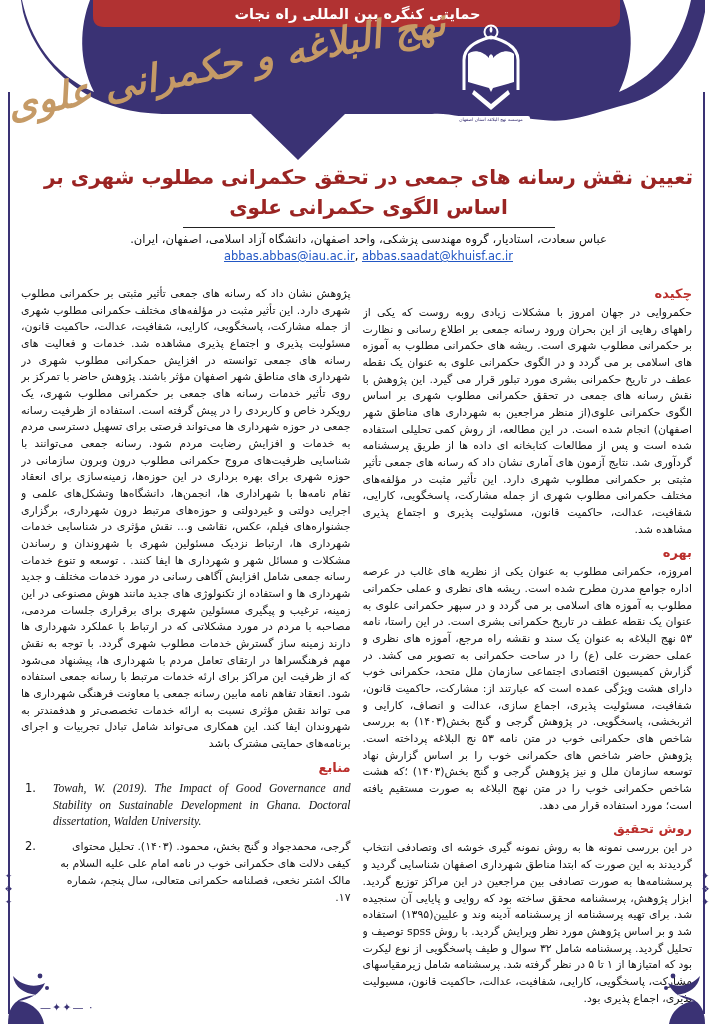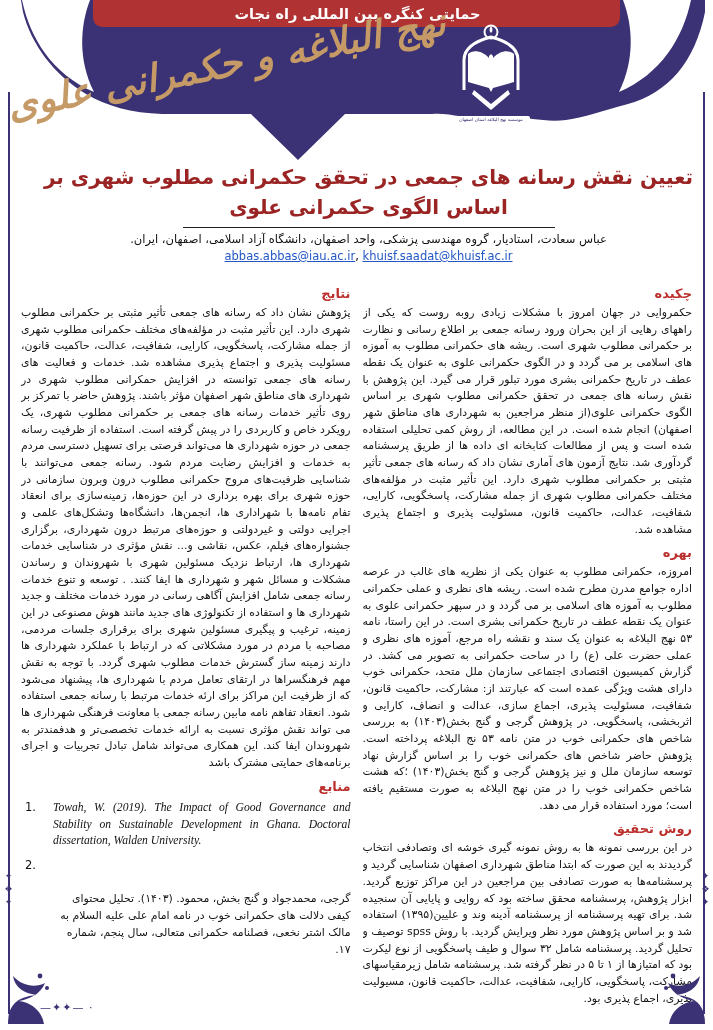--- a/index.html
+++ b/index.html
@@ -54,21 +54,21 @@
     word-spacing:-0.3px;
   }
   
   .ref-row { display:flex; direction:ltr; gap:10px; margin:6px 0 8px 0; }
   .ref-num { width:22px; flex:0 0 22px; font-size:11.5px; color:#111; text-align:left; padding-left:4px; }
   .ref-text-en {
     flex:1; direction:ltr; text-align:justify; font-size:11.6px; line-height:1.45;
     font-family:"Liberation Serif","DejaVu Serif",serif; color:#111;font-style:italic;
   }
   .ref-text-fa {
-    flex:1; direction:rtl; text-align:right; font-size:10.9px; line-height:1.55; color:#141414;margin-top:33px;
+    flex:1; direction:rtl; text-align:right; font-size:10.9px; line-height:1.55; color:#141414;
   }
   
   .side-border { position:absolute; width:1.6px; background:#3a3274; top:92px; bottom:16px; }
   .side-border.left  { left:8px; }
   .side-border.right { right:8px; }
   .corner-ornament { position:absolute; bottom:6px; }
   .corner-ornament.left  { left:4px; }
   .corner-ornament.right { right:4px; transform:scaleX(-1); }
   .edge-ornament {
     position:absolute; color:#3a3274; font-size:9px; letter-spacing:3px;
@@ -119,38 +119,37 @@
 
     <path d="M22,66 L39,80 L56,66 L58,70 L39,86 L20,70 Z" fill="#ffffff"></path>
   </svg>
   <div class="logo-caption">موسسه نهج البلاغه استان اصفهان</div>
 </div>
 
 <div class="title-block">
   <div class="article-title">تعیین نقش رسانه های جمعی در تحقق حکمرانی مطلوب شهری بر اساس الگوی حکمرانی علوی</div>
   <div class="title-divider"></div>
   <div class="authors-line">عباس سعادت، استادیار، گروه مهندسی پزشکی، واحد اصفهان، دانشگاه آزاد اسلامی، اصفهان، ایران.</div>
-  <div class="emails-line"><a href="#">abbas.abbas@iau.ac.ir</a><span>, </span><a href="#">khuisf.saadat@khuisf.ac.ir</a></div>
+  <div class="emails-line"><a href="#">abbas.abbas@iau.ac.ir</a><span>, </span><a href="#">abbas.saadat@khuisf.ac.ir</a></div>
 </div>
 
 <div class="content">
 
   <div class="col">
     <div class="sec-heading first">چکیده</div>
     <div class="body-text">حکمروایی در جهان امروز با مشکلات زیادی روبه روست که یکی از راههای رهایی از این بحران ورود رسانه جمعی بر اطلاع رسانی و نظارت بر حکمرانی مطلوب شهری است. ریشه های حکمرانی مطلوب به آموزه های اسلامی بر می گردد و در الگوی حکمرانی علوی به عنوان یک نقطه عطف در تاریخ حکمرانی بشری مورد تبلور قرار می گیرد. این پژوهش با نقش رسانه های جمعی در تحقق حکمرانی مطلوب شهری بر اساس الگوی حکمرانی علوی(از منظر مراجعین به شهرداری های مناطق شهر اصفهان) انجام شده است. در این مطالعه، از روش کمی تحلیلی استفاده شده است و پس از مطالعات کتابخانه ای داده ها از طریق پرسشنامه گردآوری شد. نتایج آزمون های آماری نشان داد که رسانه های جمعی تأثیر مثبتی بر حکمرانی مطلوب شهری دارد. این تأثیر مثبت در مؤلفه‌های مختلف حکمرانی مطلوب شهری از جمله مشارکت، پاسخگویی، کارایی، شفافیت، عدالت، حاکمیت قانون، مسئولیت پذیری و اجتماع پذیری مشاهده شد.</div>
 
     <div class="sec-heading">بهره</div>
     <div class="body-text">امروزه، حکمرانی مطلوب به عنوان یکی از نظریه های غالب در عرصه اداره جوامع مدرن مطرح شده است. ریشه های نظری و عملی حکمرانی مطلوب به آموزه های اسلامی بر می گردد و در سپهر حکمرانی علوی به عنوان یک نقطه عطف در تاریخ حکمرانی بشری است. در این راستا، نامه ۵۳ نهج البلاغه به عنوان یک سند و نقشه راه مرجع، آموزه های نظری و عملی حضرت علی (ع) را در ساحت حکمرانی به تصویر می کشد. در گزارش کمیسیون اقتصادی اجتماعی سازمان ملل متحد، حکمرانی خوب دارای هشت ویژگی عمده است که عبارتند از: مشارکت، حاکمیت قانون، شفافیت، مسئولیت پذیری، اجماع سازی، عدالت و انصاف، کارایی و اثربخشی، پاسخگویی. در پژوهش گرجی و گنج بخش(۱۴۰۳) به بررسی شاخص های حکمرانی خوب در متن نامه ۵۳ نج البلاغه پرداخته است. پژوهش حاضر شاخص های حکمرانی خوب را بر اساس گزارش نهاد توسعه سازمان ملل و نیز پژوهش گرجی و گنج بخش(۱۴۰۳) ؛که هشت شاخص حکمرانی خوب را در متن نهج البلاغه به صورت مستقیم یافته است؛ مورد استفاده قرار می دهد.</div>
 
     <div class="sec-heading">روش تحقیق</div>
     <div class="body-text">در این بررسی نمونه ها به روش نمونه گیری خوشه ای وتصادفی انتخاب گردیدند به این صورت که ابتدا مناطق شهرداری اصفهان شناسایی گردید و پرسشنامه‌ها به صورت تصادفی بین مراجعین در این مراکز توزیع گردید. ابزار پژوهش، پرسشنامه محقق ساخته بود که روایی و پایایی آن سنجیده شد. برای تهیه پرسشنامه از پرسشنامه آدینه وند و علیین(۱۳۹۵) استفاده شد و بر اساس پژوهش مورد نظر ویرایش گردید. با روش spss توصیف و تحلیل گردید. پرسشنامه شامل ۳۲ سوال و طیف پاسخگویی از نوع لیکرت بود که امتیازها از ۱ تا ۵ در نظر گرفته شد. پرسشنامه شامل زیرمقیاسهای مشارکت، پاسخگویی، کارایی، شفافیت، عدالت، حاکمیت قانون، مسیولیت پذیری، اجماع پذیری بود.</div>
   </div>
 
   <div class="col">
-    <div class="sec-heading first">نتایج</div>
     <div class="body-text">پژوهش نشان داد که رسانه های جمعی تأثیر مثبتی بر حکمرانی مطلوب شهری دارد. این تأثیر مثبت در مؤلفه‌های مختلف حکمرانی مطلوب شهری از جمله مشارکت، پاسخگویی، کارایی، شفافیت، عدالت، حاکمیت قانون، مسئولیت پذیری و اجتماع پذیری مشاهده شد. خدمات و فعالیت های رسانه های جمعی توانسته در افزایش حمکرانی مطلوب شهری در شهرداری های مناطق شهر اصفهان مؤثر باشند. پژوهش حاضر با تمرکز بر روی تأثیر خدمات رسانه های جمعی بر حکمرانی مطلوب شهری، یک رویکرد خاص و کاربردی را در پیش گرفته است. استفاده از ظرفیت رسانه جمعی در حوزه شهرداری ها می‌تواند فرصتی برای تسهیل دسترسی مردم به خدمات و افزایش رضایت مردم شود. رسانه جمعی می‌توانند با شناسایی ظرفیت‌های مروج حکمرانی مطلوب درون وبرون سازمانی در حوزه شهری برای بهره برداری در این حوزه‌ها، زمینه‌سازی برای انعقاد تفام نامه‌ها با شهراداری ها، انجمن‌ها، دانشگاه‌ها وتشکل‌های علمی و اجرایی دولتی و غیردولتی و حوزه‌های مرتبط درون شهرداری، برگزاری جشنواره‌های فیلم، عکس، نقاشی و... نقش مؤثری در شناسایی خدمات شهرداری ها، ارتباط نزدیک مسئولین شهری با شهروندان و رساندن مشکلات و مسائل شهر و شهرداری ها ایفا کنند. . توسعه و تنوع خدمات رسانه جمعی شامل افزایش آگاهی رسانی در مورد خدمات مختلف و جدید شهرداری ها و استفاده از تکنولوژی های جدید مانند هوش مصنوعی در این زمینه، ترغیب و پیگیری مسئولین شهری برای برقراری جلسات مردمی، مصاحبه با مردم در مورد مشکلاتی که در ارتباط با عملکرد شهرداری ها دارند زمینه ساز گسترش خدمات مطلوب شهری گردد. با توجه به نقش مهم فرهنگسراها در ارتقای تعامل مردم با شهرداری ها، پیشنهاد می‌شود که از ظرفیت این مراکز برای ارئه خدمات مرتبط با رسانه جمعی استفاده شود. انعقاد تفاهم نامه مابین رسانه جمعی با معاونت فرهنگی شهرداری ها می تواند نقش مؤثری نسبت به ارائه خدمات تخصصی‌تر و هدفمندتر به شهروندان ایفا کند. این همکاری می‌تواند شامل تبادل تجربیات و اجرای برنامه‌های حمایتی مشترک باشد</div>
 
     <div class="sec-heading">منابع</div>
 
     <div class="ref-row">
       <span class="ref-num">1.</span>
       <div class="ref-text-en">Towah, W. (2019). The Impact of Good Governance and Stability on Sustainable Development in Ghana. Doctoral dissertation, Walden University.</div>
     </div>
     <div class="ref-row">
       <span class="ref-num">2.</span>

